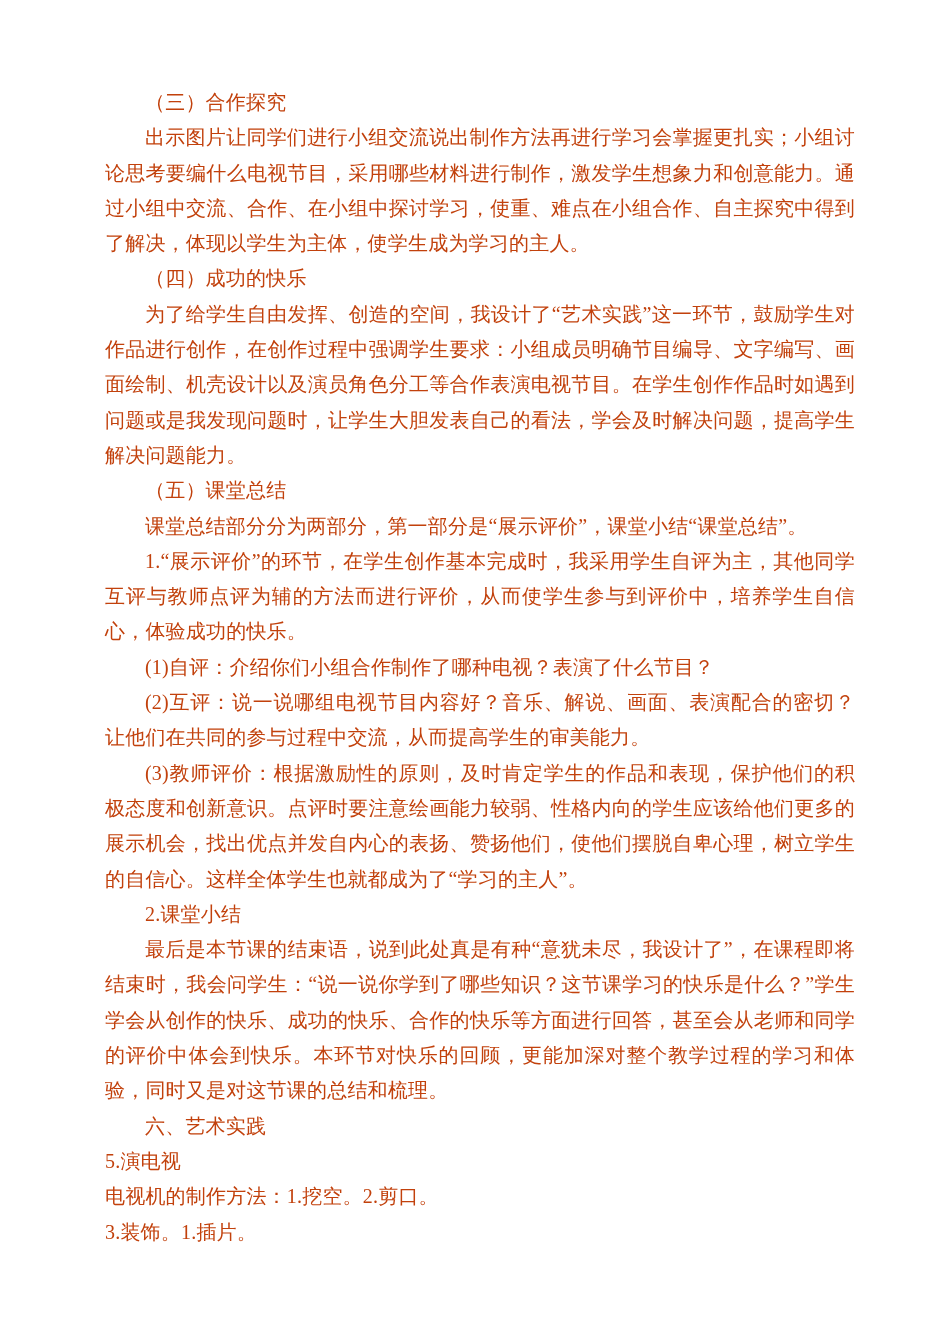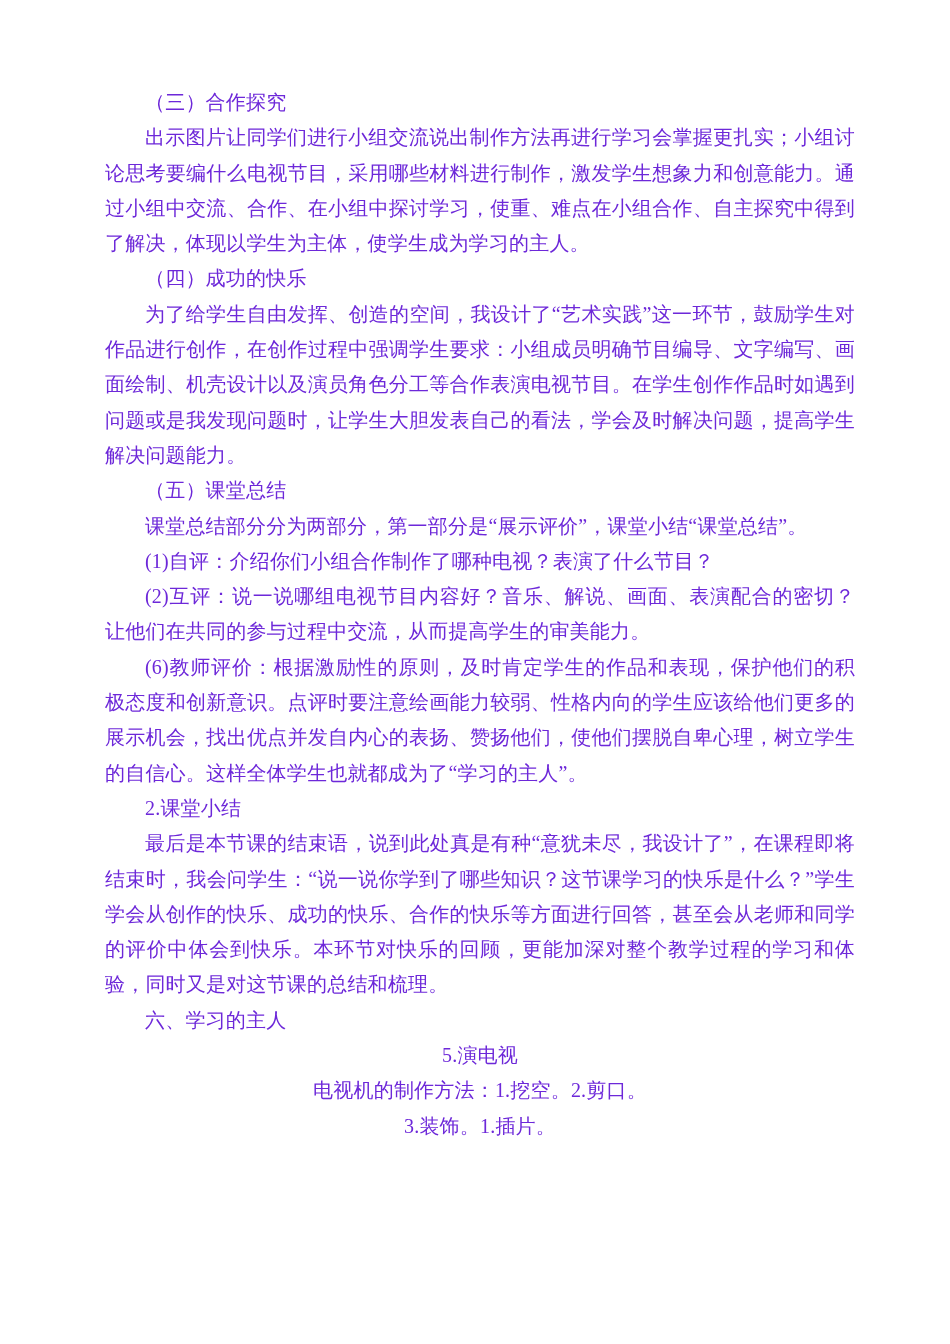--- a/index.html
+++ b/index.html
@@ -13,53 +13,53 @@
     height: 1344px;
     box-sizing: border-box;
     background: #ffffff;
     overflow: hidden;
   }
   .doc-body {
     position: absolute;
     left: 105px;
     top: 85px;
     width: 750px;
-    color: #6d28d9;
+    color: #c2410c;
     font-family: "Liberation Serif", "DejaVu Serif", serif;
   }
   .para {
     margin: 0;
     padding: 0;
     font-size: 20px;
     font-weight: normal;
     line-height: 35.3px;
     text-align: justify;
     text-justify: inter-ideograph;
     text-indent: 2em;
     letter-spacing: 0.2px;
   }
   .para.center {
-    text-align: center;
     text-indent: 0;
   }
 </style>
 </head>
 <body>
 
 <div class="page">
   <div class="doc-body" id="doc-body">
       <p class="para body">（三）合作探究</p>
       <p class="para body">出示图片让同学们进行小组交流说出制作方法再进行学习会掌握更扎实；小组讨论思考要编什么电视节目，采用哪些材料进行制作，激发学生想象力和创意能力。通过小组中交流、合作、在小组中探讨学习，使重、难点在小组合作、自主探究中得到了解决，体现以学生为主体，使学生成为学习的主人。</p>
       <p class="para body">（四）成功的快乐</p>
       <p class="para body">为了给学生自由发挥、创造的空间，我设计了“艺术实践”这一环节，鼓励学生对作品进行创作，在创作过程中强调学生要求：小组成员明确节目编导、文字编写、画面绘制、机壳设计以及演员角色分工等合作表演电视节目。在学生创作作品时如遇到问题或是我发现问题时，让学生大胆发表自己的看法，学会及时解决问题，提高学生解决问题能力。</p>
       <p class="para body">（五）课堂总结</p>
       <p class="para body">课堂总结部分分为两部分，第一部分是“展示评价”，课堂小结“课堂总结”。</p>
+      <p class="para body">1.“展示评价”的环节，在学生创作基本完成时，我采用学生自评为主，其他同学互评与教师点评为辅的方法而进行评价，从而使学生参与到评价中，培养学生自信心，体验成功的快乐。</p>
       <p class="para body">(1)自评：介绍你们小组合作制作了哪种电视？表演了什么节目？</p>
       <p class="para body">(2)互评：说一说哪组电视节目内容好？音乐、解说、画面、表演配合的密切？让他们在共同的参与过程中交流，从而提高学生的审美能力。</p>
-      <p class="para body">(6)教师评价：根据激励性的原则，及时肯定学生的作品和表现，保护他们的积极态度和创新意识。点评时要注意绘画能力较弱、性格内向的学生应该给他们更多的展示机会，找出优点并发自内心的表扬、赞扬他们，使他们摆脱自卑心理，树立学生的自信心。这样全体学生也就都成为了“学习的主人”。</p>
+      <p class="para body">(3)教师评价：根据激励性的原则，及时肯定学生的作品和表现，保护他们的积极态度和创新意识。点评时要注意绘画能力较弱、性格内向的学生应该给他们更多的展示机会，找出优点并发自内心的表扬、赞扬他们，使他们摆脱自卑心理，树立学生的自信心。这样全体学生也就都成为了“学习的主人”。</p>
       <p class="para body">2.课堂小结</p>
       <p class="para body">最后是本节课的结束语，说到此处真是有种“意犹未尽，我设计了”，在课程即将结束时，我会问学生：“说一说你学到了哪些知识？这节课学习的快乐是什么？”学生学会从创作的快乐、成功的快乐、合作的快乐等方面进行回答，甚至会从老师和同学的评价中体会到快乐。本环节对快乐的回顾，更能加深对整个教学过程的学习和体验，同时又是对这节课的总结和梳理。</p>
-      <p class="para body">六、学习的主人</p>
+      <p class="para body">六、艺术实践</p>
       <p class="para center">5.演电视</p>
       <p class="para center">电视机的制作方法：1.挖空。2.剪口。</p>
       <p class="para center">3.装饰。1.插片。</p>
     </div>
 </div>
 
 </body></html>

